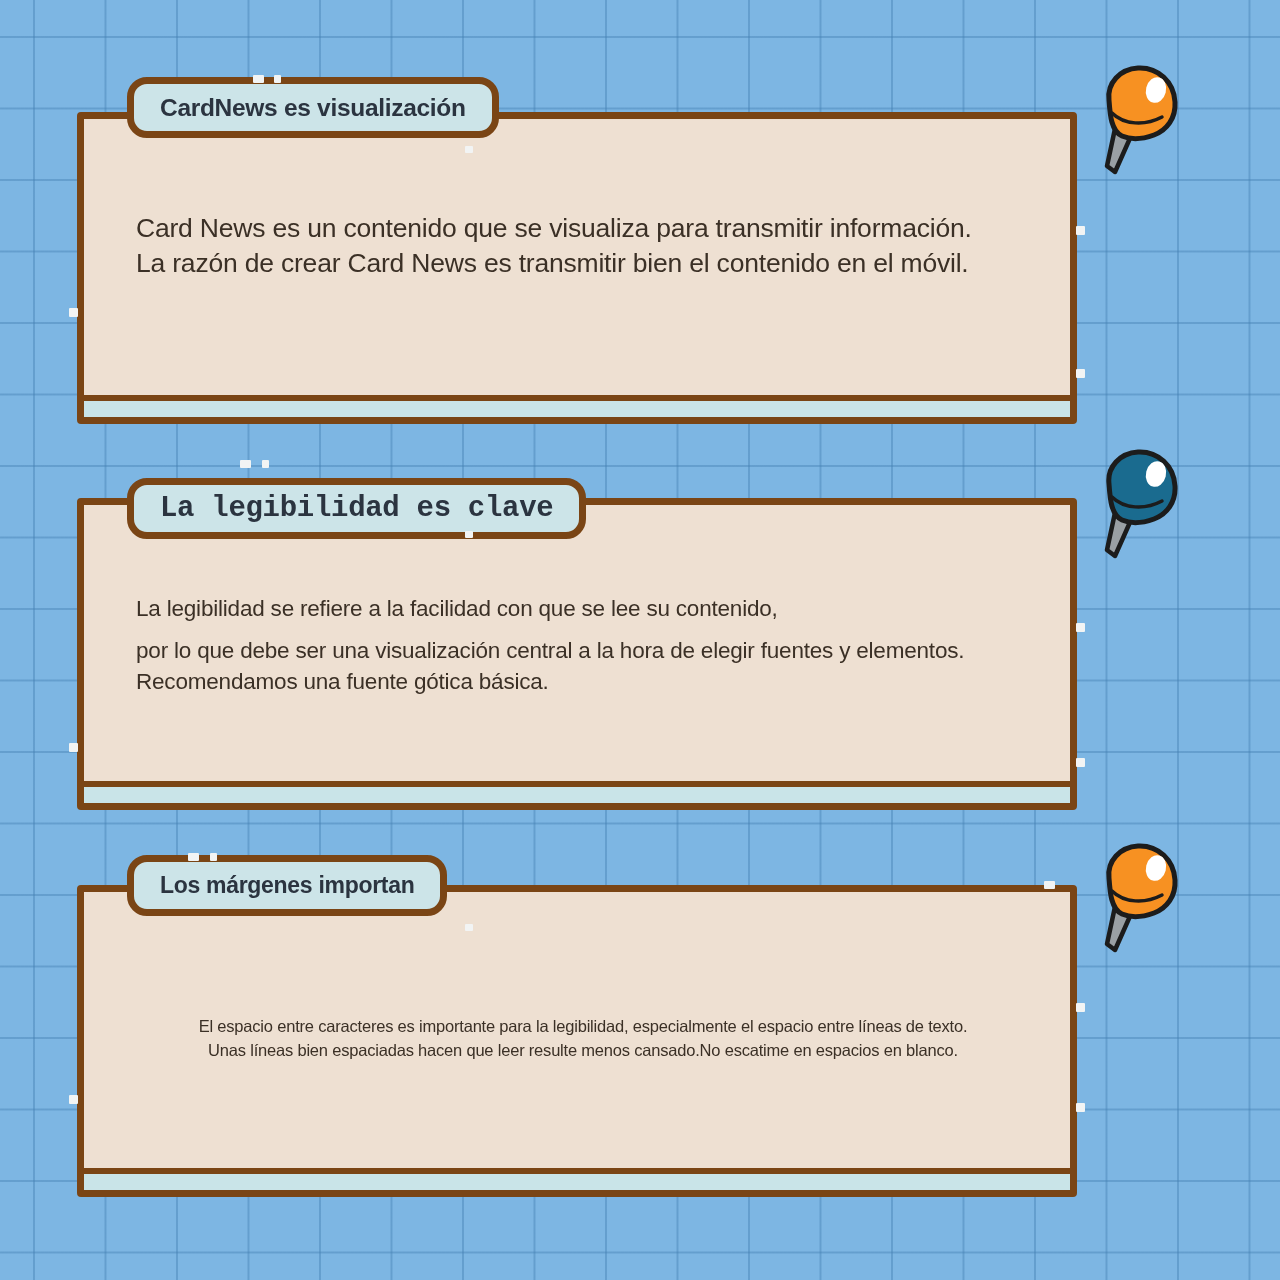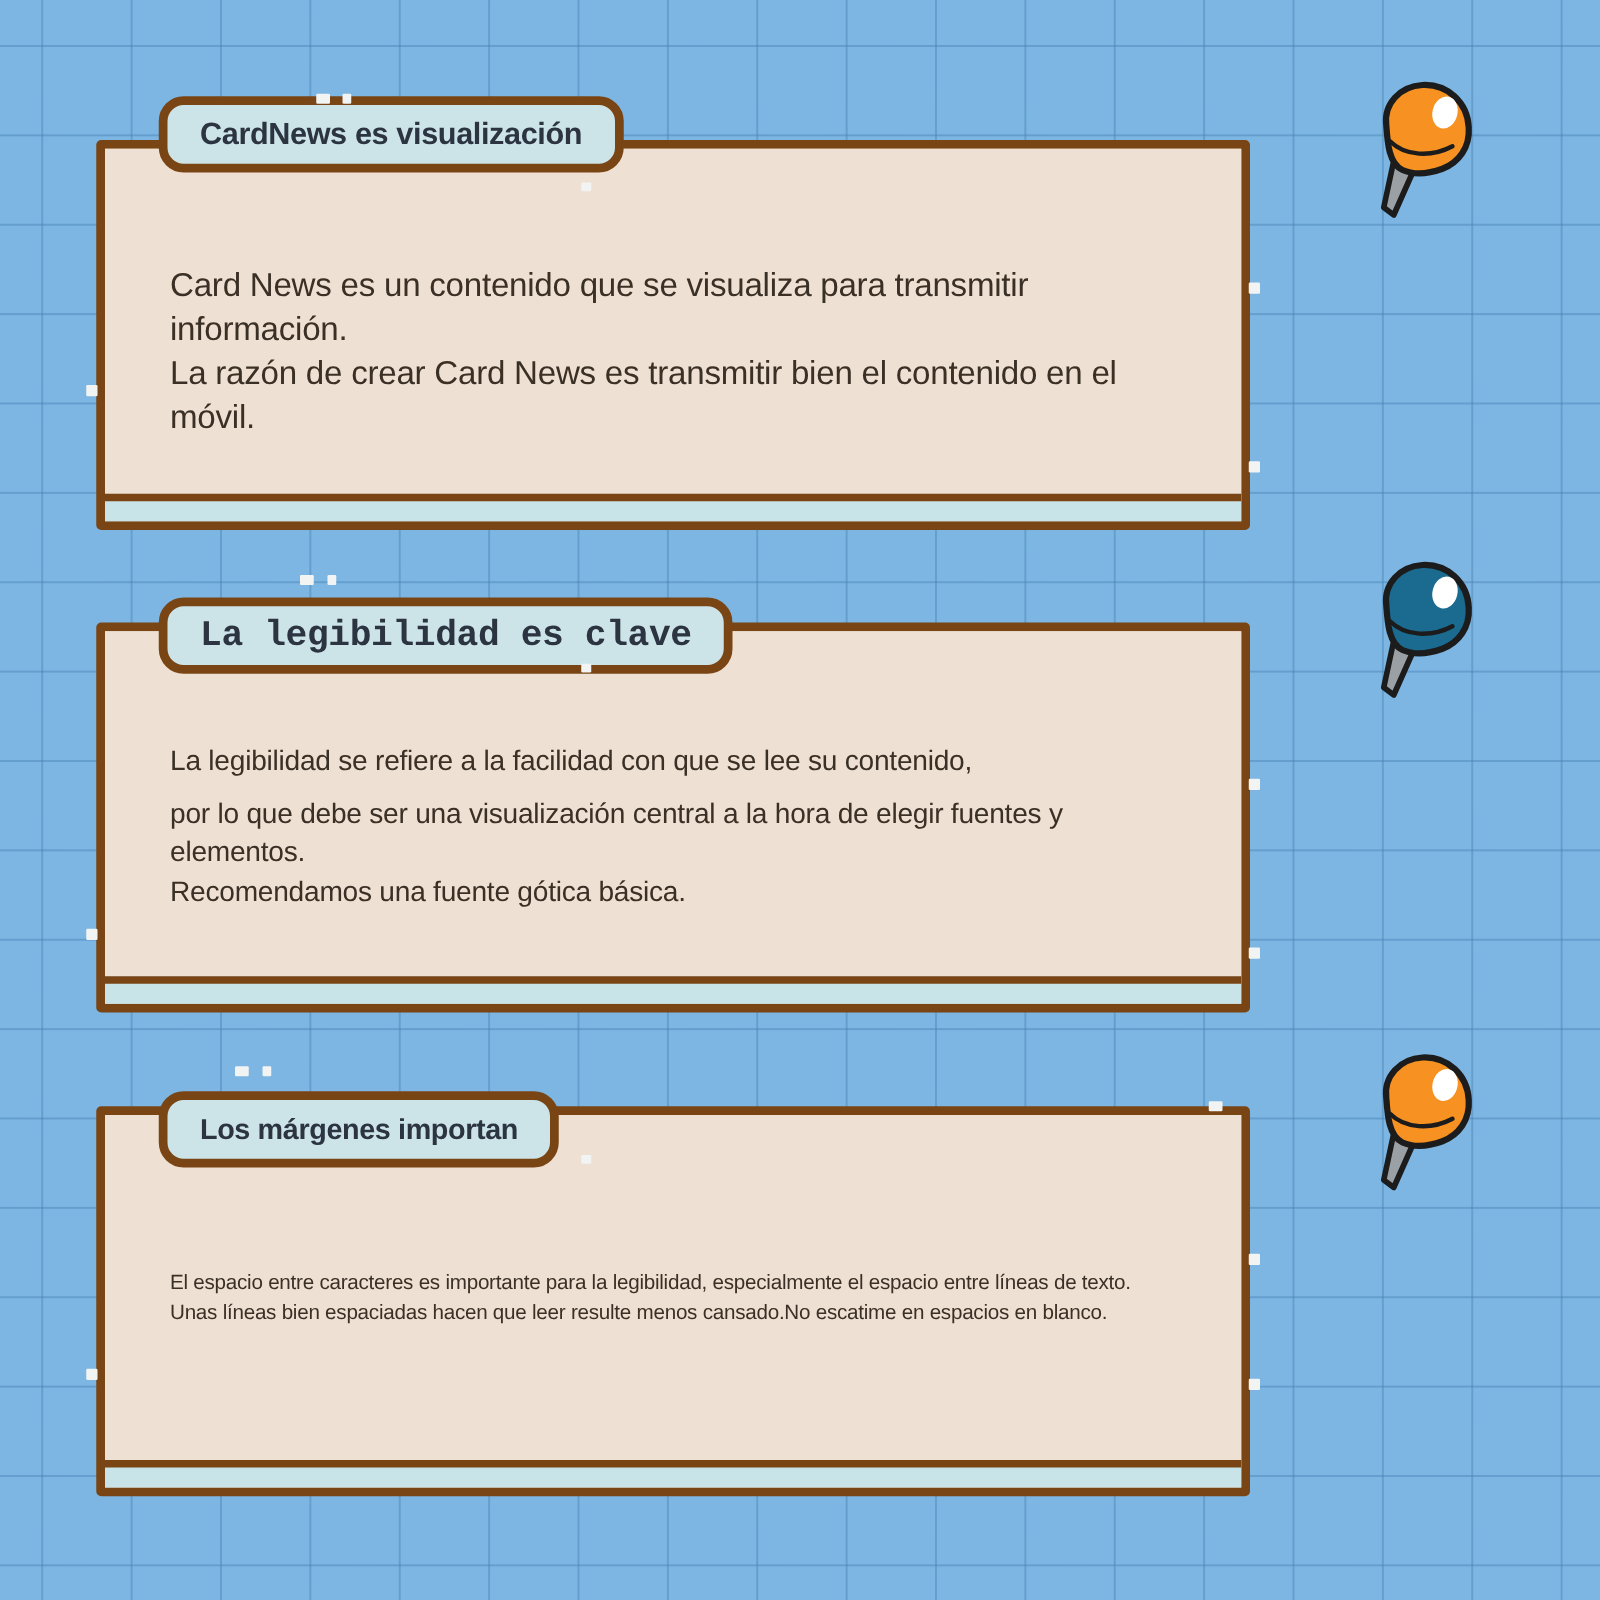--- a/index.html
+++ b/index.html
@@ -23,21 +23,21 @@
 
   .board {
     position: absolute;
     inset: 0;
   }
 
   
   .card {
     position: absolute;
     left: 77px;
-    width: 923px;
+    width: 1000px;
   }
 
   .card-frame {
     position: absolute;
     left: 0;
     right: 0;
     top: 0;
     bottom: 0;
     border: 7px solid #7a4515;
     border-radius: 4px;
@@ -120,23 +120,23 @@
   #badge-1 { top: 77px; }
   #badge-1 .badge-label { font-size: 24.5px; }
   #pin-1 { left: 1083px; top: 62px; }
 
   #card-2 { top: 498px; height: 312px; }
   #card-2 .card-text { top: 88px; font-size: 22.5px; line-height: 31.5px; }
   #badge-2 { top: 478px; font-family: Liberation Mono, monospace; }
   #badge-2 .badge-label { font-size: 29px; }
   #pin-2 { left: 1083px; top: 446px; }
 
-  #card-3 { top: 885px; height: 312px; }
+  #card-3 { top: 885px; height: 312px; text-align: center; }
   #card-3 .card-text { top: 122px; font-size: 16.5px; line-height: 24px; }
-  #badge-3 { top: 873px; }
+  #badge-3 { top: 855px; }
   #badge-3 .badge-label { font-size: 23px; }
   #pin-3 { left: 1083px; top: 840px; }
 </style>
 </head>
 <body>
 
 <div class="board">
 
   <div class="card" id="card-1">
     <div class="card-frame"></div>

